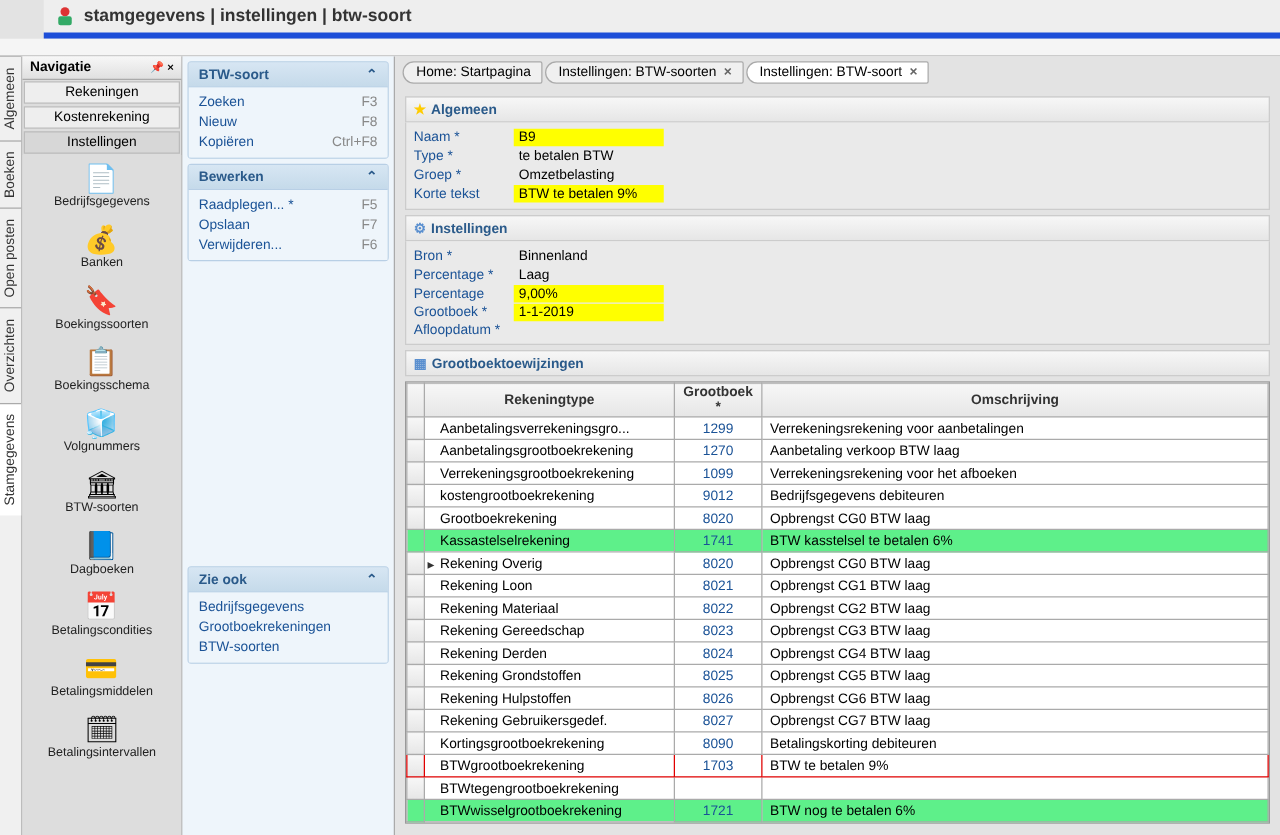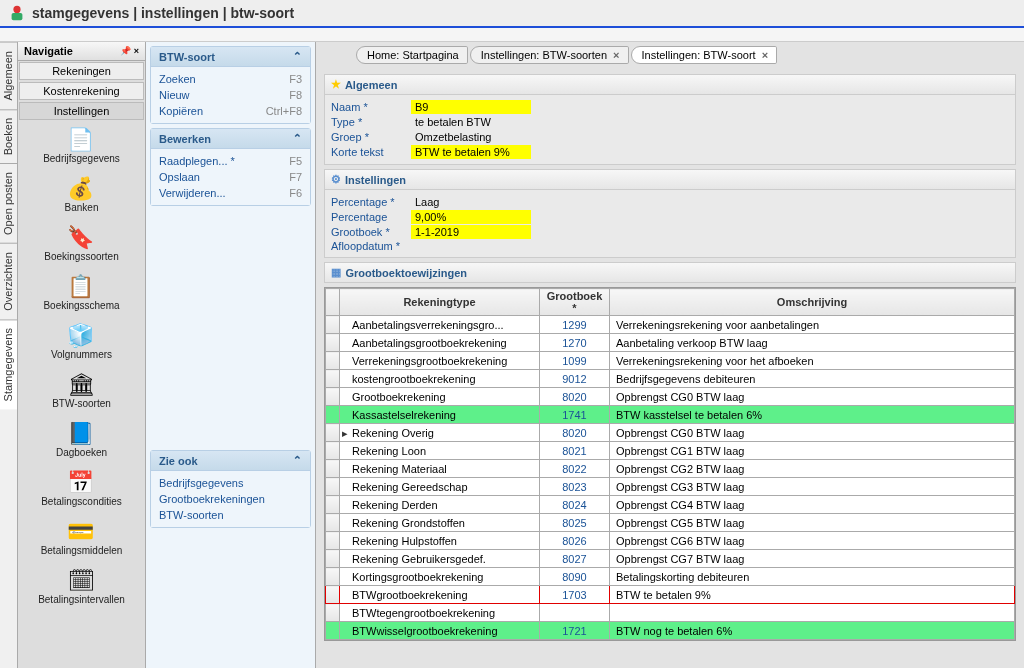--- a/index.html
+++ b/index.html
@@ -1,18 +1,18 @@
 <!DOCTYPE html>
 <html><head>
 <meta charset="utf-8">
 <style>
   * { box-sizing: border-box; font-family: Tahoma, Verdana, sans-serif; font-size: 11px; }
   body { margin:0; padding:0; background:#e3e3e3; width:1024px; height:668px; overflow:hidden; }
   .app { display:flex; flex-direction:column; height:100%; }
-  .titlebar { background:#eee; padding:4px 8px; display:flex; align-items:center; border-bottom:2px solid #1d4ed8; }
+  .titlebar { background:#eee; padding:4px 8px; display:flex; align-items:flex-start; border-bottom:5px solid #1d4ed8;margin-left:35px; }
   .app-icon { width:18px; height:18px; margin-right:6px; }
   .title-txt { font-size:14px; font-weight:bold; color:#333; }
   .toolbar-strip { height:14px; background:#f5f5f5; border-bottom:1px solid #ccc; }
   .main { flex:1; display:flex; overflow:hidden; }
   .side-tabs { width:18px; background:#f0f0f0; border-right:1px solid #aaa; display:flex; flex-direction:column; }
   .side-tab { writing-mode:vertical-rl; transform:rotate(180deg); padding:8px 2px; border-bottom:1px solid #aaa; color:#333; cursor:pointer; text-align:center; }
   .side-tab.active { background:#fff; }
   .nav-panel { width:128px; background:#ddd; border-right:1px solid #aaa; display:flex; flex-direction:column; }
   .nav-title { background:linear-gradient(#f7f7f7,#e0e0e0); padding:3px 6px; font-weight:bold; display:flex; align-items:center; border-bottom:1px solid #aaa; }
   .nav-title span:last-child { margin-left:auto; font-size:9px; }
@@ -24,21 +24,21 @@
   .nav-icon span { font-size:10px; color:#222; text-align:center; }
   .action-panel { width:170px; background:#eef5fb; border-right:1px solid #aaa; padding:4px; overflow:auto; }
   .ap-section { background:#dce9f2; border:1px solid #b8cfe5; border-radius:3px; margin-bottom:4px; }
   .ap-head { background:linear-gradient(#d7e6f3,#c5daea); padding:3px 8px; font-weight:bold; color:#2a5a8a; display:flex; align-items:center; border-bottom:1px solid #b8cfe5; }
   .ap-head .chev { margin-left:auto; }
   .ap-body { padding:4px 8px; background:#eef5fb; }
   .ap-row { display:flex; padding:2px 0; cursor:pointer; }
   .ap-row .lbl { color:#1a5296; }
   .ap-row .key { margin-left:auto; color:#888; }
   .content { flex:1; display:flex; flex-direction:column; overflow:hidden; background:#e3e3e3; }
-  .breadcrumbs { display:flex; padding:4px 6px 2px 6px; gap:0; overflow:hidden;margin-left:34px; }
+  .breadcrumbs { display:flex; padding:4px 6px 2px 6px; gap:0; overflow:hidden; }
   .crumb { background:#f0f0f0; border:1px solid #aaa; padding:2px 8px 2px 10px; position:relative; margin-right:2px; cursor:pointer; display:flex; align-items:center; border-radius:10px 2px 2px 10px; }
   .crumb.active { background:#fff; }
   .crumb .x { margin-left:6px; font-weight:bold; color:#666; }
   .form { flex:1; overflow:auto; padding:4px 8px; }
   .sect-head { background:linear-gradient(#f7f7f7,#e6e6e6); border:1px solid #ccc; padding:3px 6px; font-weight:bold; color:#2a5a8a; display:flex; align-items:center; margin-top:4px; }
   .star { color:#fc0; margin-right:4px; }
   .sect-body { background:#eaeaea; border:1px solid #ccc; border-top:none; padding:4px 6px; }
   .frow { display:flex; margin:1px 0; align-items:center; }
   .flabel { width:80px; color:#1a5296; }
   .flabel.req::after { content:' *'; color:#1a5296; }
@@ -227,20 +227,24 @@
               <div class="flabel hl">Korte tekst</div>
               <div class="fvalue hl">BTW te betalen 9%</div>
             </div>
           </div>
         <div class="sect-head">
             <span class="star" style="color:#5a8fcf">⚙</span>
             <span>Instellingen</span>
           </div>
         <div class="sect-body" id="sect-instellingen">
             <div class="frow">
+              <div class="flabel req">Bron</div>
+              <div class="fvalue">Binnenland</div>
+            </div>
+            <div class="frow">
               <div class="flabel req">Percentage</div>
               <div class="fvalue">Laag</div>
             </div>
             <div class="frow">
               <div class="flabel hl">Percentage</div>
               <div class="fvalue hl">9,00%</div>
             </div>
             <div class="frow">
               <div class="flabel req hl">Grootboek</div>
               <div class="fvalue hl">1-1-2019</div>

